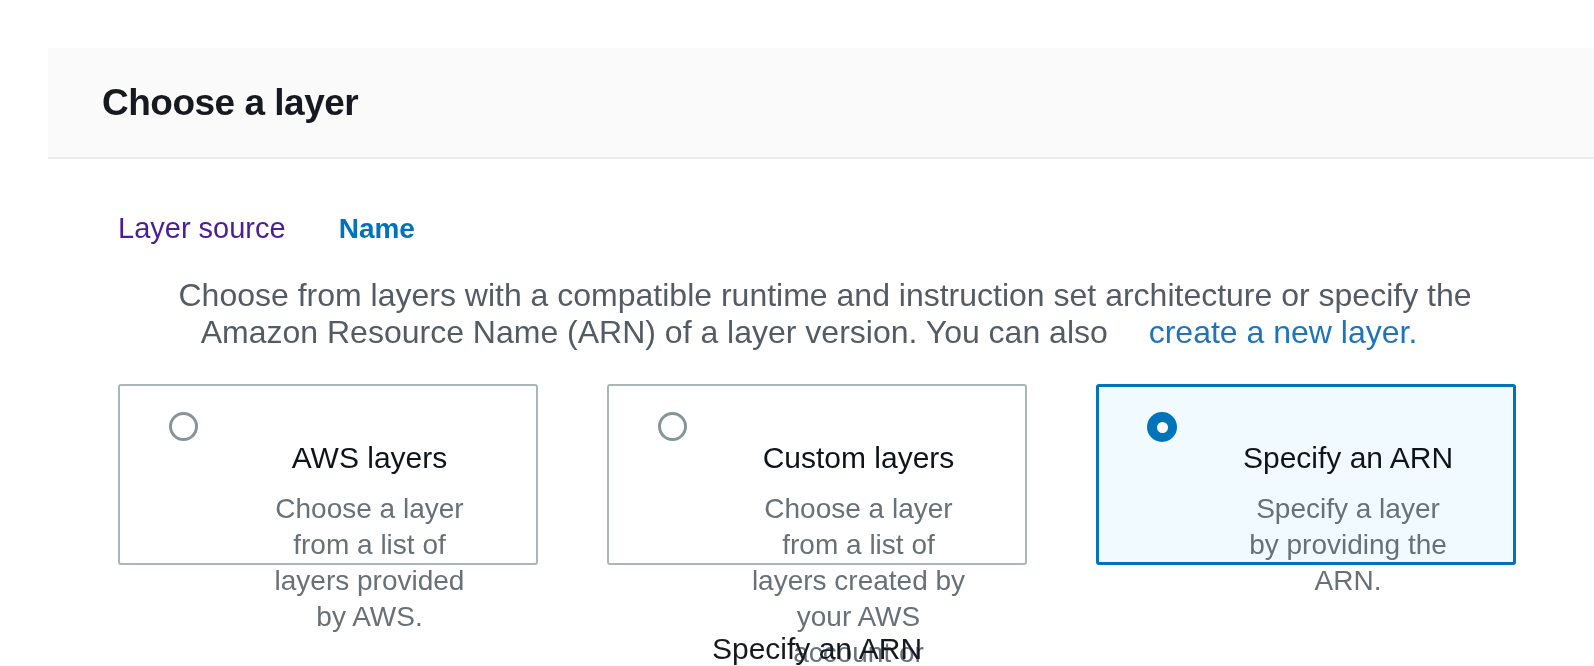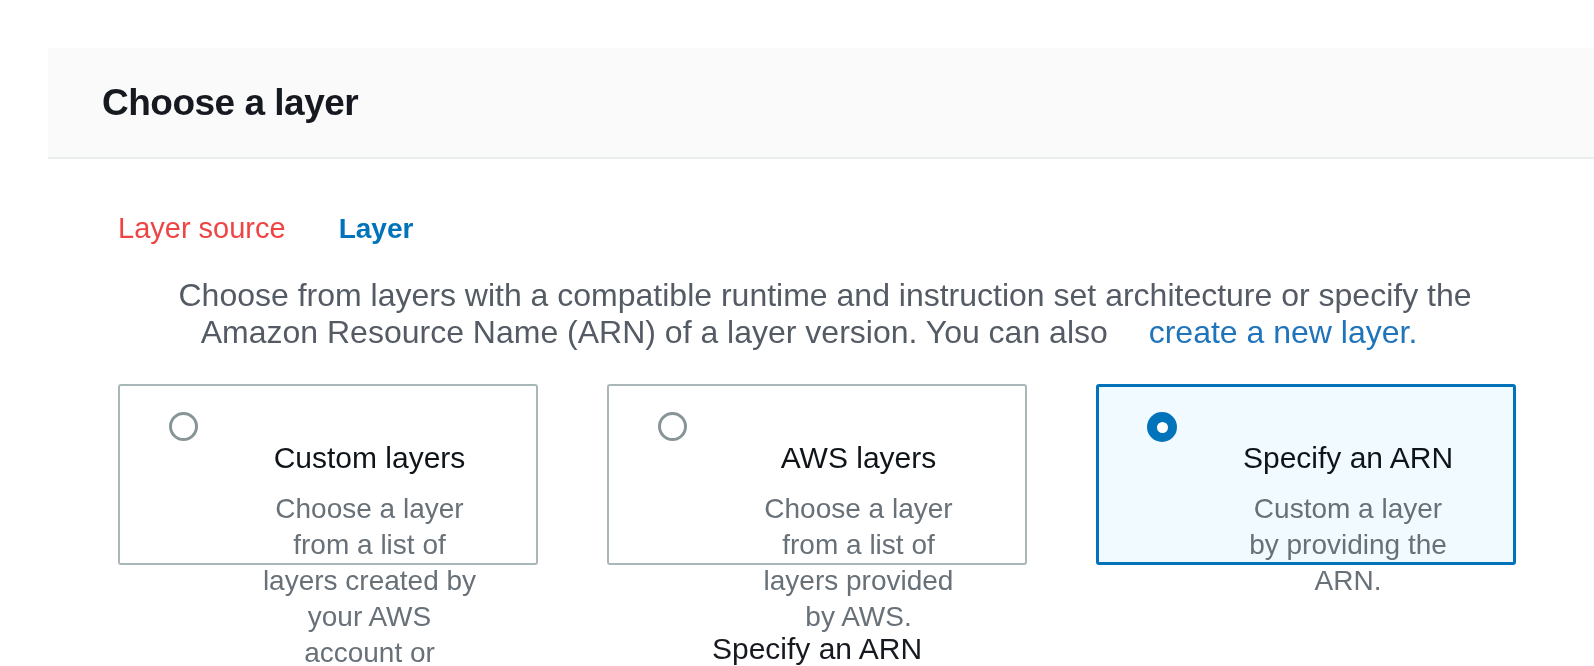--- a/index.html
+++ b/index.html
@@ -24,21 +24,21 @@
     color: #16191f;
     letter-spacing: -0.5px;
   }
   .content { padding: 0 62px 0 38px; }
   .label-row {
     margin-top: 37px;
     display: flex;
     align-items: baseline;
     gap: 21px;
   }
-  .field-label { font-size: 29px; color: #ef4444; }
+  .field-label { font-size: 29px; color: #4c1d95; }
   .info-link {
     font-size: 28px;
     font-weight: 700;
     color: #0073bb;
     text-decoration: none;
     cursor: pointer;
   }
   .desc {
     margin-top: 9px;
     font-size: 32px;
@@ -164,48 +164,48 @@
 <body>
 
 <div class="header">
   <h1>Choose a layer</h1>
 </div>
 
 <div class="content">
 
   <div class="label-row">
     <span class="field-label">Layer source</span>
-    <a class="info-link">Layer</a>
+    <a class="info-link">Name</a>
   </div>
 
   <p class="desc"><span>Choose from layers with a compatible runtime and instruction set architecture or specify the Amazon Resource Name (ARN) of a layer version. You can also </span><a class="inline-link">create a new layer.</a></p>
 
   <div class="tiles">
+
+    <div class="tile">
+      <span class="radio"></span>
+      <div class="tile-text">
+        <div class="tile-title">AWS layers</div>
+        <div class="tile-desc">Choose a layer from a list of layers provided by AWS.</div>
+      </div>
+    </div>
 
     <div class="tile">
       <span class="radio"></span>
       <div class="tile-text">
         <div class="tile-title">Custom layers</div>
         <div class="tile-desc">Choose a layer from a list of layers created by your AWS account or organization.</div>
       </div>
     </div>
 
-    <div class="tile">
-      <span class="radio"></span>
-      <div class="tile-text">
-        <div class="tile-title">AWS layers</div>
-        <div class="tile-desc">Choose a layer from a list of layers provided by AWS.</div>
-      </div>
-    </div>
-
     <div class="tile selected">
       <span class="radio checked"></span>
       <div class="tile-text">
         <div class="tile-title">Specify an ARN</div>
-        <div class="tile-desc">Custom a layer by providing the ARN.</div>
+        <div class="tile-desc">Specify a layer by providing the ARN.</div>
       </div>
     </div>
 
   </div>
 
   <h2 class="arn-title">Specify an ARN</h2>
 
 
 </div>
 

